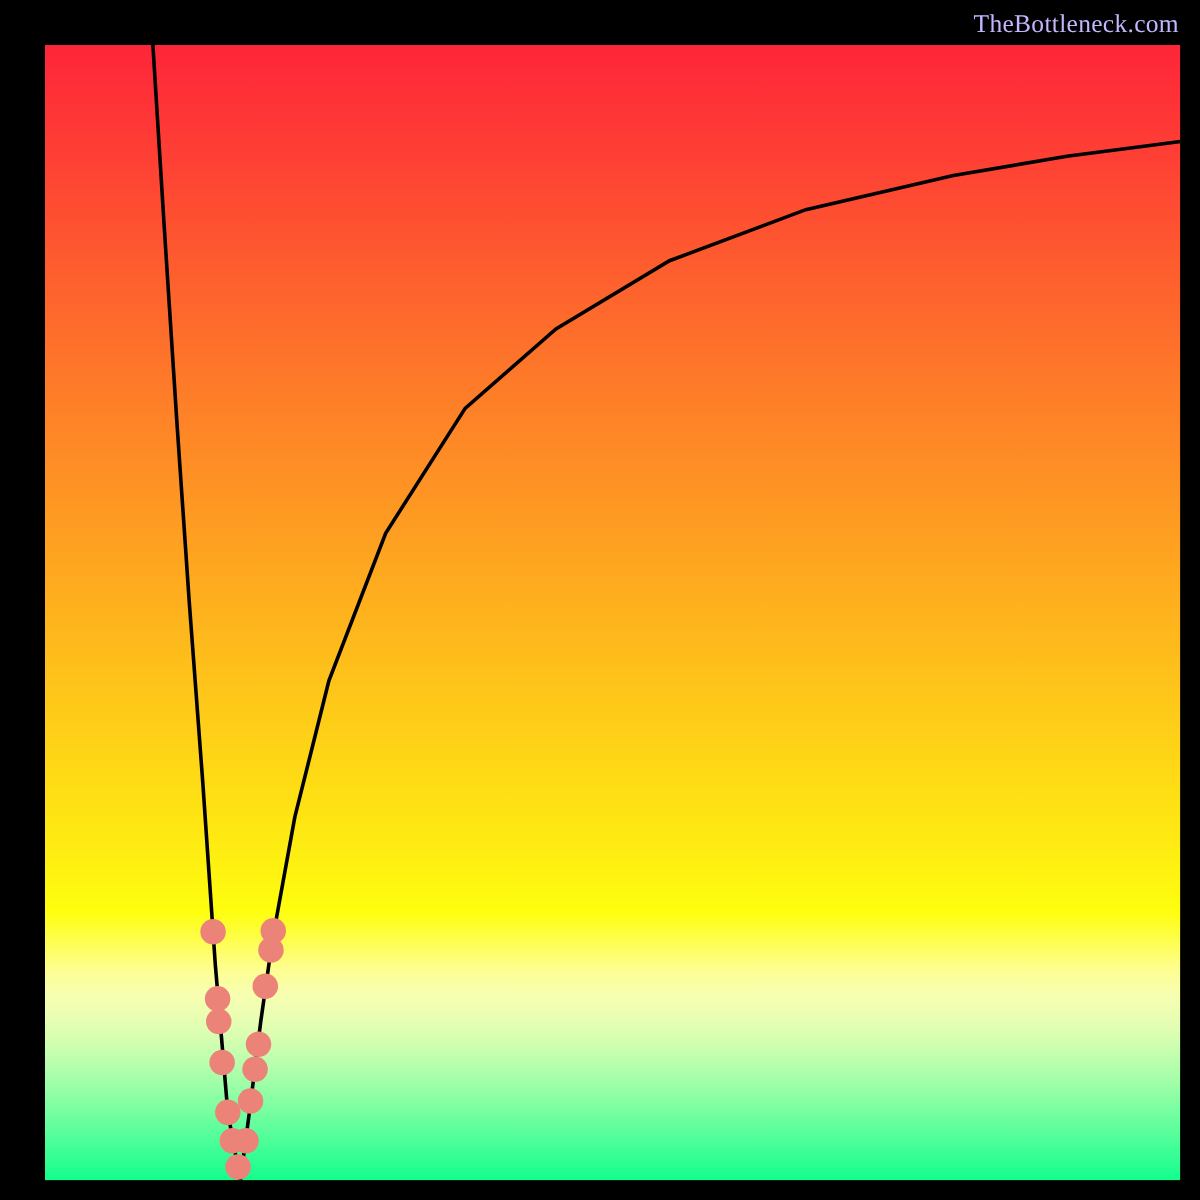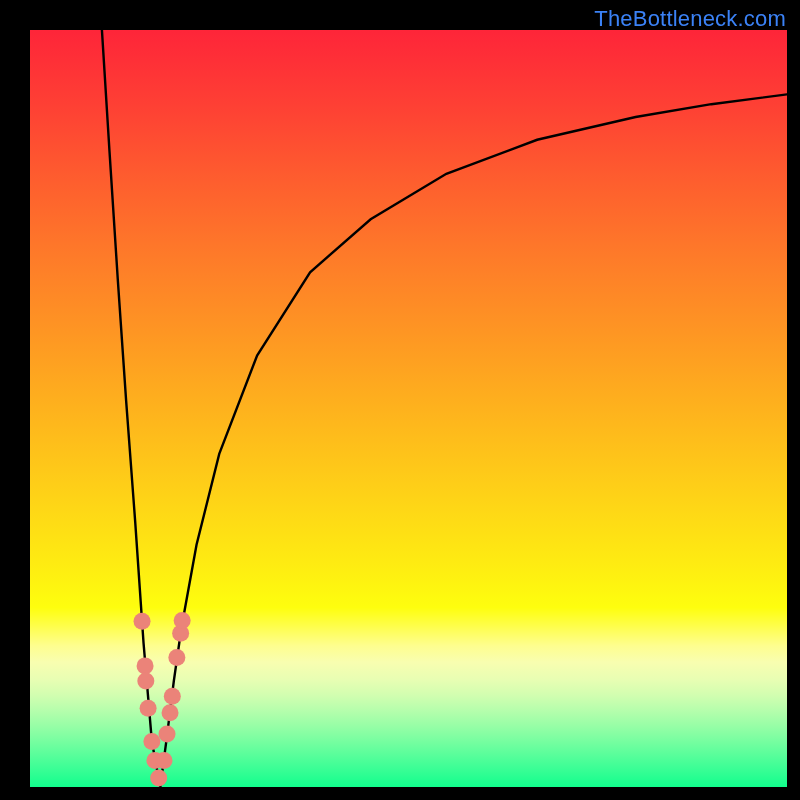--- a/index.html
+++ b/index.html
@@ -32,24 +32,25 @@
     inset: 0;
   }
   .curve-layer {
     position: absolute;
     inset: 0;
   }
   .watermark {
     position: absolute;
     top: 6px;
     right: 14px;
-    color: #3b82f6;
-    font-size: 22px;
+    color: #c4b5fd;
+    font-size: 17px;
     font-weight: 500;
     letter-spacing: 0.2px;
+    font-family: Liberation Serif, serif;
   }
   svg { display: block; }
 </style>
 </head>
 <body>
 
 <div class="frame">
 
   <div class="plot-area">
 

